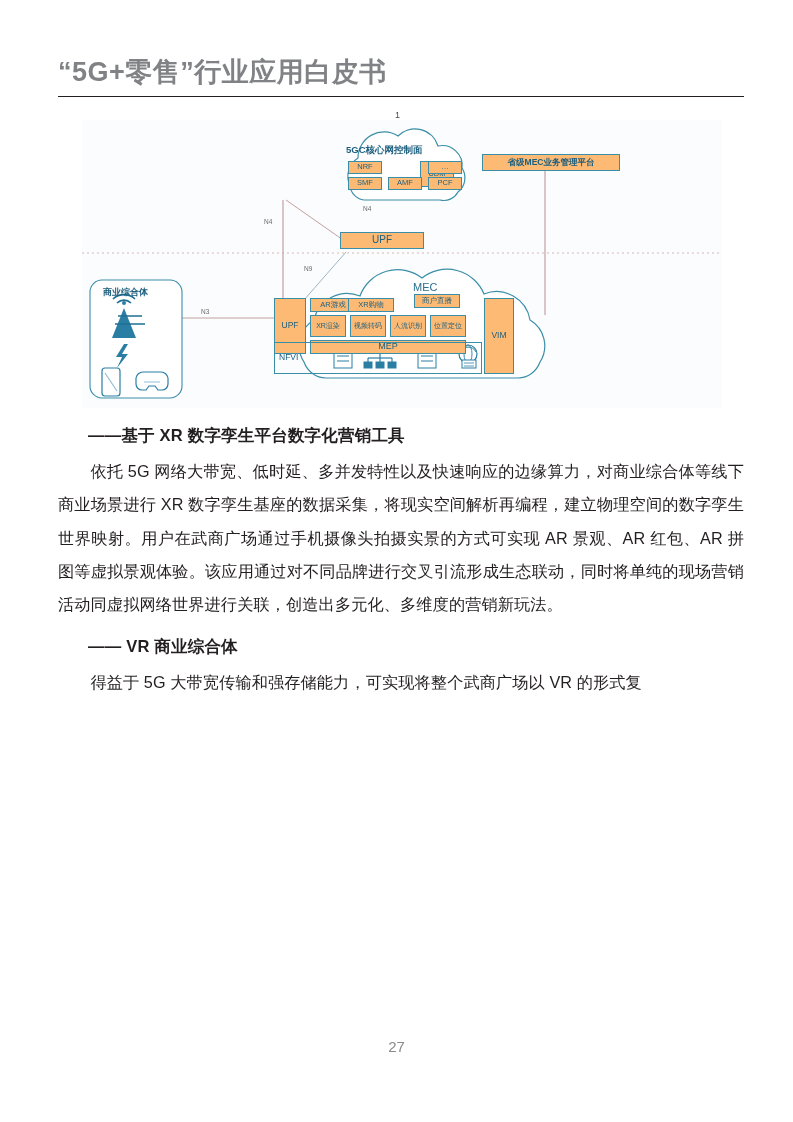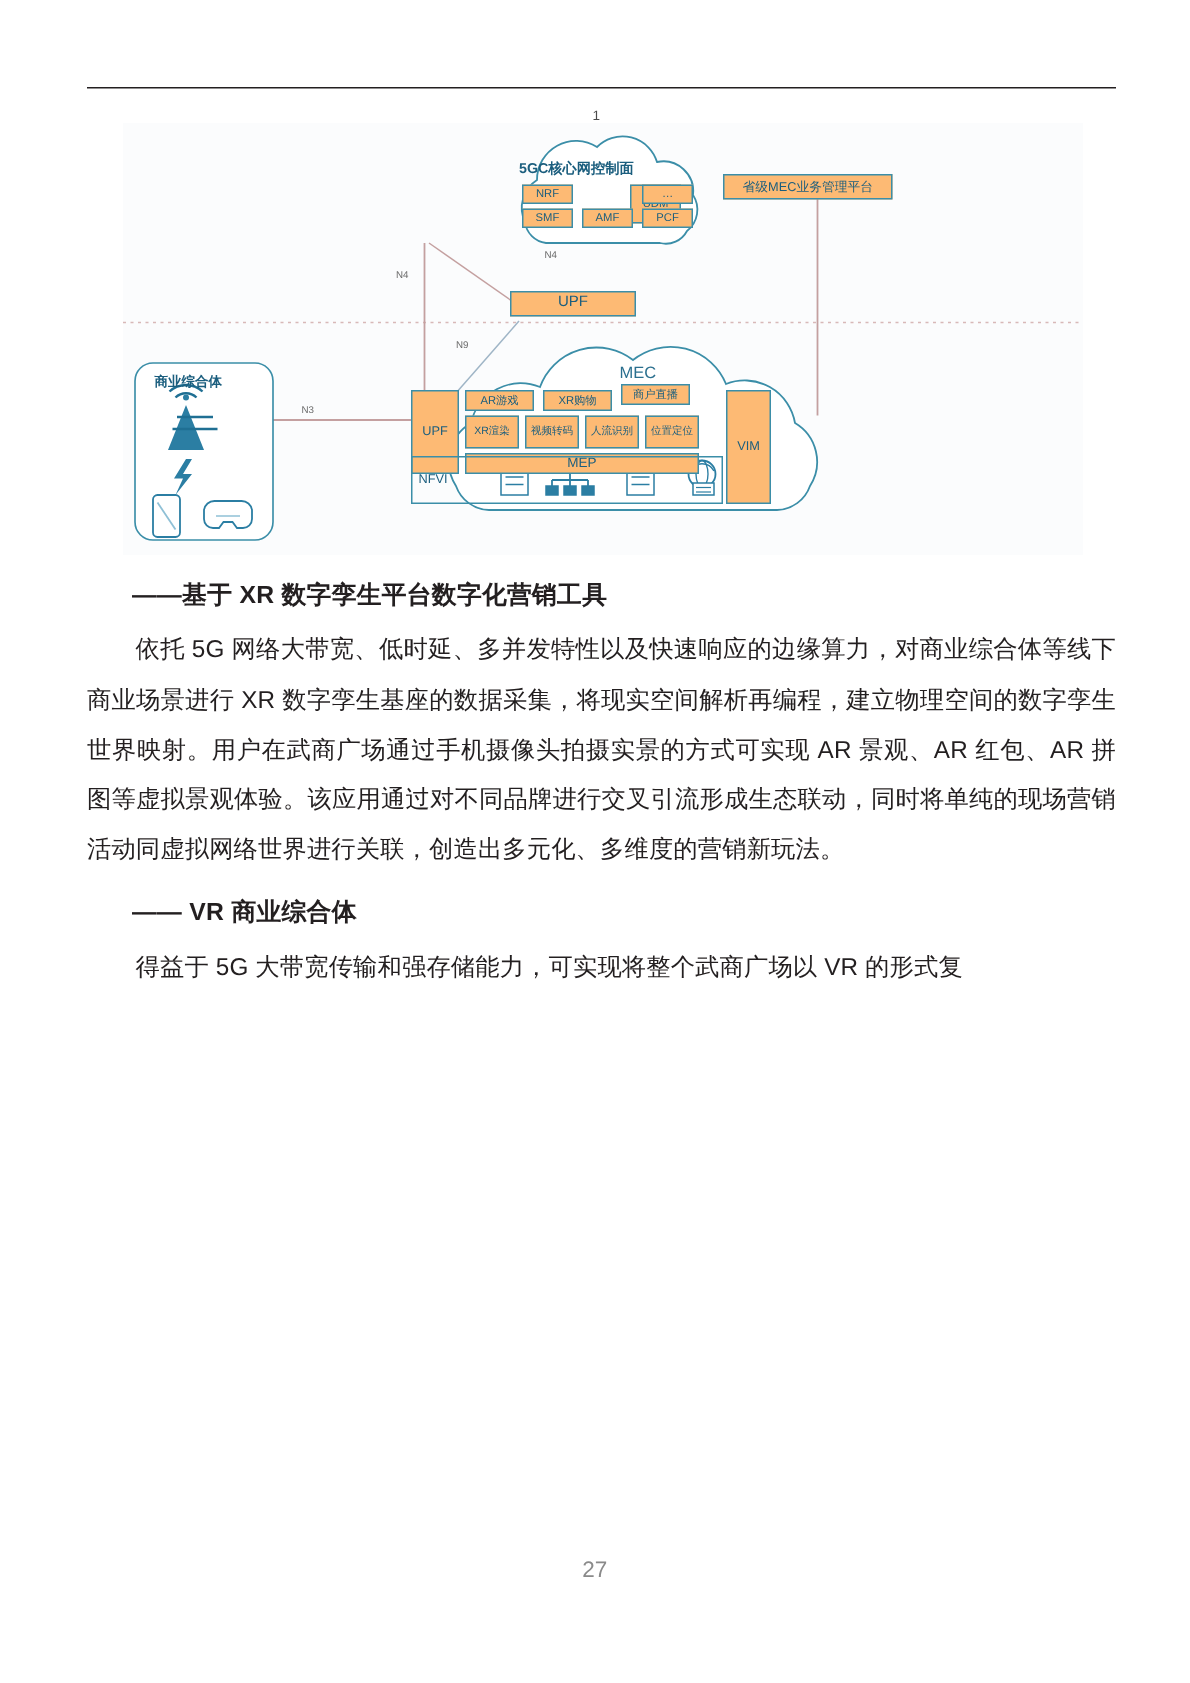--- a/index.html
+++ b/index.html
@@ -135,20 +135,21 @@
     color: #4a4a4a;
   }
 </style>
 </head>
 <body>
 
 <div class="page">
 
   <div class="content">
 
+    <div class="doc-title">“5G+零售”行业应用白皮书</div>
     <div class="title-rule"></div>
 
 
     <div class="figure-wrap">
       <div class="diagram">
 
         <div class="topnum" style="left:337px; top:0px;">1</div>
 
         <div class="red-label" style="left:83px; top:46px;">中心</div>
         <div class="red-label" style="left:74px; top:152px;">边缘</div>
@@ -229,39 +230,39 @@
         </svg>
 
         <div class="cloud-title" style="left:288px; top:34px;">5GC核心网控制面</div>
         <div class="box" style="left:290px; top:51px; width:34px; height:13px;">NRF</div>
         <div class="box" style="left:330px; top:51px; width:34px; height:26px;margin-left:32px;">UDM</div>
         <div class="box" style="left:370px; top:51px; width:34px; height:13px;">…</div>
         <div class="box" style="left:290px; top:67px; width:34px; height:13px;">SMF</div>
         <div class="box" style="left:330px; top:67px; width:34px; height:13px;">AMF</div>
         <div class="box" style="left:370px; top:67px; width:34px; height:13px;">PCF</div>
 
-        <div class="box" style="left:424px; top:44px; width:113px; height:17px; font-size:8.5px;">省级MEC业务管理平台</div>
+        <div class="box" style="left:424px; top:44px; width:138px; height:17px; font-size:8.5px;font-weight:bold;">省级MEC业务管理平台</div>
 
         <div class="box" style="left:282px; top:122px; width:84px; height:17px; font-size:10px;">UPF</div>
 
         <div class="nlabel" style="left:206px; top:108px;">N4</div>
         <div class="nlabel" style="left:305px; top:95px;">N4</div>
         <div class="nlabel" style="left:246px; top:155px;">N9</div>
         <div class="nlabel" style="left:143px; top:198px;">N3</div>
 
         <div class="cloud-title" style="left:45px; top:176px; font-size:9px;">商业综合体</div>
 
         <div class="cloud-title" style="left:355px; top:171px; font-size:11px; font-weight:normal; color:#2a6f8e;">MEC</div>
 
         <div class="box" style="left:216px; top:188px; width:32px; height:56px; font-size:8.5px;">UPF</div>
 
         <div class="box" style="left:426px; top:188px; width:30px; height:76px; font-size:8.5px;">VIM</div>
 
         <div class="box" style="left:252px; top:188px; width:46px; height:14px;">AR游戏</div>
-        <div class="box" style="left:304px; top:188px; width:46px; height:14px;">XR购物</div>
+        <div class="box" style="left:290px; top:188px; width:46px; height:14px;">XR购物</div>
         <div class="box" style="left:356px; top:184px; width:46px; height:14px;">商户直播</div>
 
         <div class="box two-line" style="left:252px; top:205px; width:36px; height:22px;">XR渲染</div>
         <div class="box two-line" style="left:292px; top:205px; width:36px; height:22px;">视频转码</div>
         <div class="box two-line" style="left:332px; top:205px; width:36px; height:22px;">人流识别</div>
         <div class="box two-line" style="left:372px; top:205px; width:36px; height:22px;">位置定位</div>
 
         <div class="box" style="left:252px; top:230px; width:156px; height:14px; font-size:9px;">MEP</div>
 
         <div class="box" style="left:216px; top:232px; width:0; height:0; border:none;"></div>

